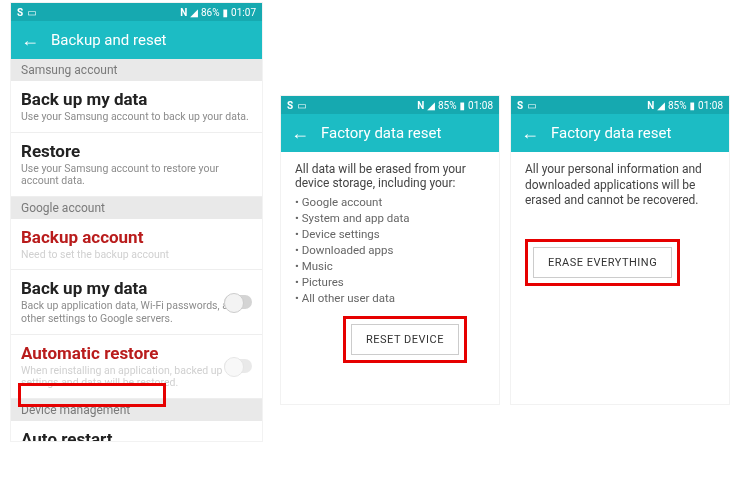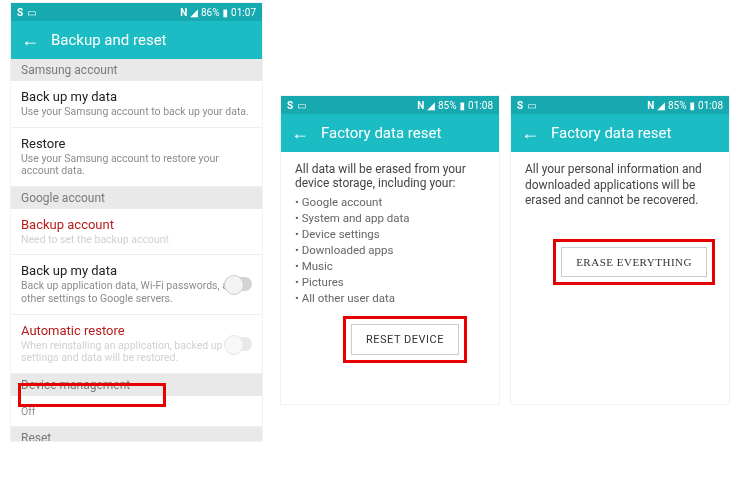--- a/index.html
+++ b/index.html
@@ -60,21 +60,21 @@
     color: #7a7a7a;
     font-size: 12px;
     padding: 4px 10px;
   }
   .row {
     background: #fff;
     padding: 8px 10px;
     border-bottom: 1px solid #eee;
     position: relative;
   }
-  .row .title { color:#222; font-size:13px; }
+  .row .title { color:#222; font-size:17px;font-weight:bold; }
   .row .sub { color:#8c8c8c; font-size:10.5px; line-height:1.2; margin-top:2px; }
   .row.disabled .title { color:#b91c1c; }
   .row.disabled .sub { color:#d0d0d0; }
   .toggle {
     position:absolute;
     right:10px;
     top:50%;
     transform:translateY(-50%);
     width:28px; height:14px;
     background:#d4d4d4;
@@ -113,21 +113,21 @@
     letter-spacing:0.5px;
     color:#333;
   }
   .btn-wrap { text-align:center; }
   .red-btn-box {
     border:3px solid #e60000;
     display:inline-block;
     padding:5px;
   }
   .p2 .btn-wrap { margin-top:0; margin-left:30px; }
-  .p3 .btn-wrap { margin-top:30px; text-align:right;font-family:Liberation Serif, serif; }
+  .p3 .btn-wrap { margin-top:30px; text-align:left; }
   .p3 .intro { line-height:1.3; }
 
 </style>
 </head>
 <body>
 
 <div class="phone phone1 p1">
   <div class="statusbar">
     <div class="left">
       <b class="stat-item">S</b>
@@ -173,20 +173,21 @@
 
     <div class="row disabled">
       <div class="title">Automatic restore</div>
       <div class="sub">When reinstalling an application, backed up settings and data will be restored.</div>
       <div class="toggle disabled"></div>
     </div>
 
     <div class="section-header">Device management</div>
 
     <div class="row">
+      <div class="title">Auto restart</div>
       <div class="sub">Off</div>
     </div>
 
     <div class="section-header">Reset</div>
 
   </div>
   <div class="red-box rb1"></div>
 </div>
 
 <div class="phone phone2 p2">

